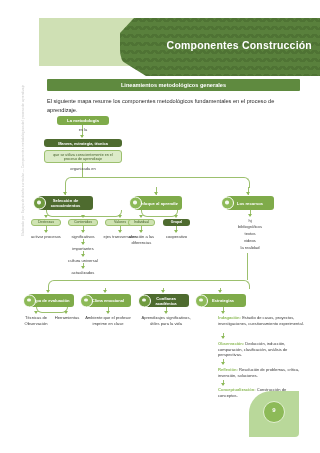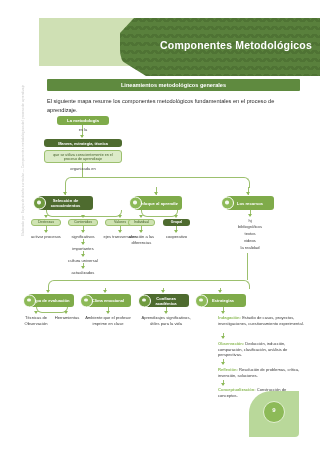--- a/index.html
+++ b/index.html
@@ -77,21 +77,21 @@
 </head>
 <body>
 
 <div class="page">
 
   <div class="hdr-wrap">
     <div class="hdr-light"></div>
     <div class="hdr-light-bar"></div>
     <div class="hdr-dark">
       <div class="zig"></div>
-      <div class="hdr-title">Componentes Metodológicos</div>
+      <div class="hdr-title">Componentes Construcción</div>
     </div>
   </div>
 
   <div class="banner">
     <span>Lineamientos metodológicos generales</span>
   </div>
   <div class="intro">El siguiente mapa resume los componentes metodológicos fundamentales en el proceso de aprendizaje.</div>
 
   <div class="side">Elaborado por: Equipo de diseño curricular — Componentes metodológicos del proceso de aprendizaje</div>
 

